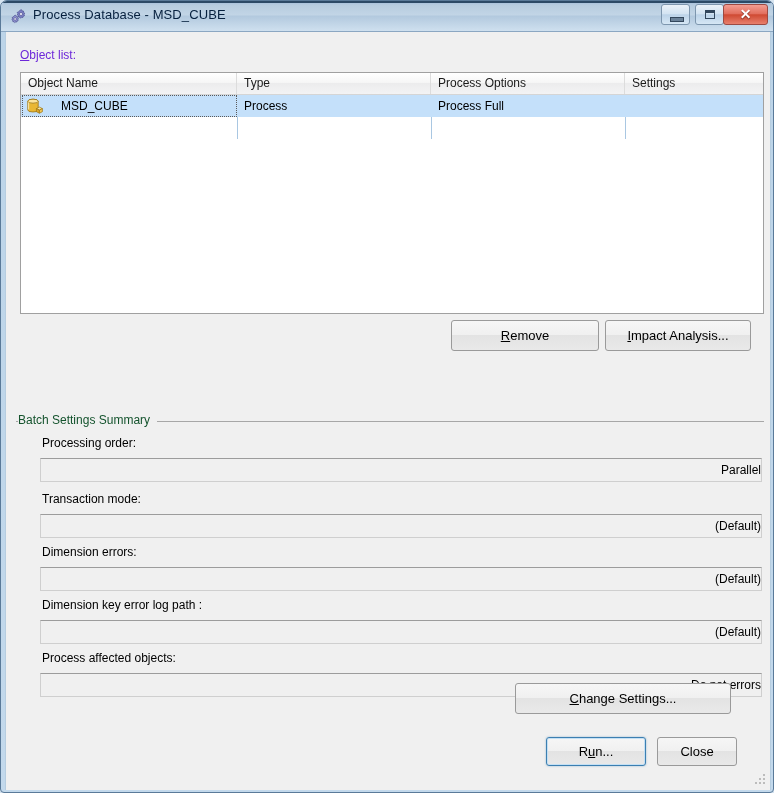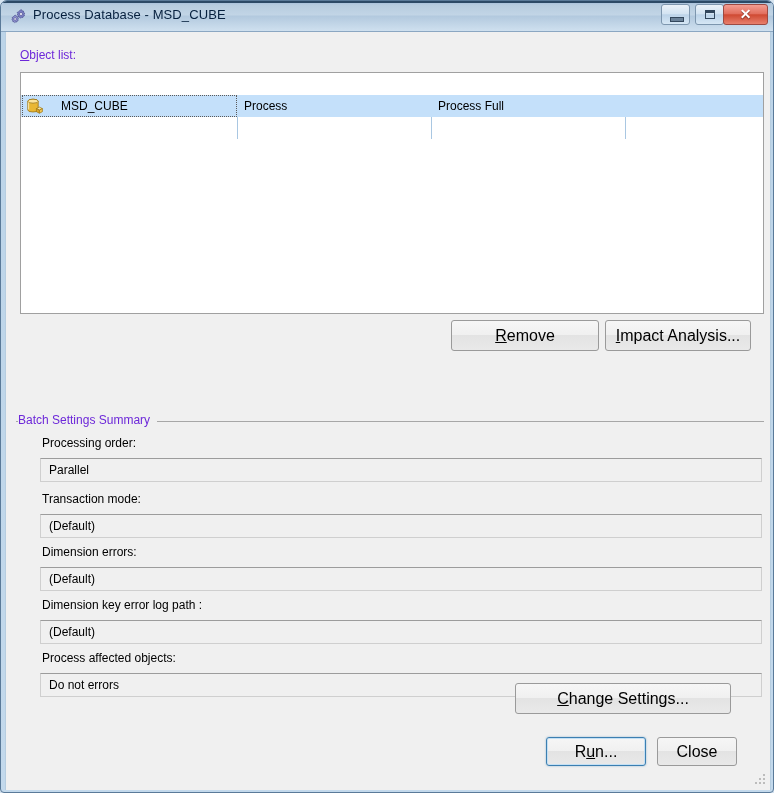--- a/index.html
+++ b/index.html
@@ -217,21 +217,21 @@
   }
 
   
   .btn {
     position: absolute;
     box-sizing: border-box;
     border: 1px solid #9a9a9a;
     border-radius: 3px;
     background: linear-gradient(to bottom, #f6f6f6 0%, #f0f0f0 48%, #e3e3e3 50%, #e9e9e9 100%);
     font-family: "Liberation Sans", sans-serif;
-    font-size: 16px;
+    font-size: 13px;
     color: #000;
     text-align: center;
     white-space: nowrap;
     cursor: default;
     padding: 0;
     line-height: normal;
   }
   .btn span { pointer-events: none; }
   .btn.default {
     border: 1px solid #3c7fb1;
@@ -244,21 +244,21 @@
     left: 10px; top: 381px;
     width: 748px;
     height: 290px;
   }
   .gb-label {
     position: absolute;
     left: 2px; top: 0;
     padding-right: 7px;
     background: #f0f0f0;
     font-size: 12px;
-    color: #6d28d9;
+    color: #14532d;
     white-space: nowrap;
     z-index: 2;
   }
   .gb-line {
     position: absolute;
     left: 0; top: 8px;
     width: 748px;
     height: 1px;
     background: #a7a7a7;
   }
@@ -277,20 +277,21 @@
     line-height: 23px;
     box-sizing: border-box;
     padding-left: 8px;
     border: 1px solid #cfcfcf;
     border-top-color: #9c9c9c;
     background: #f0f0f0;
     font-size: 12px;
     color: #000;
     white-space: nowrap;
     overflow: hidden;
+    text-align: right;
   }
 
   
   .grip {
     position: absolute;
     right: 4px; bottom: 3px;
     width: 13px; height: 13px;
     opacity: 0.5;
   }
   .grip i {
@@ -332,20 +333,26 @@
     </div>
   </div>
 
   <div class="client">
 
     <div class="field-label" style="left:14px; top:16px;">
       <span class="ul">O</span><span>bject list:</span>
     </div>
 
     <div class="listview">
+      <div class="lv-head">
+        <div class="lv-head-cell" style="left:0px; width:216px;">Object Name</div>
+        <div class="lv-head-cell" style="left:216px; width:194px;">Type</div>
+        <div class="lv-head-cell" style="left:410px; width:194px;">Process Options</div>
+        <div class="lv-head-cell" style="left:604px; width:138px; border-right:none;">Settings</div>
+      </div>
 
       <div class="lv-row">
         <span class="db-icon">
           <svg width="18" height="17" viewBox="0 0 18 17">
             <ellipse cx="7" cy="3.2" rx="5.2" ry="2.0" fill="#f5cf6a" stroke="#9a7411" stroke-width="0.8"></ellipse>
             <path d="M1.8 3.2 V12.0 a5.2 2.0 0 0 0 10.4 0 V3.2" fill="#e9b733" stroke="#9a7411" stroke-width="0.8"></path>
             <ellipse cx="7" cy="3.2" rx="5.2" ry="2.0" fill="#fbe49c" stroke="#9a7411" stroke-width="0.8"></ellipse>
             <path d="M2.6 4.6 V11.6" stroke="#fdf0c4" stroke-width="1.1" fill="none" opacity="0.8"></path>
             <g>
               <path d="M10.4 10.6 l3.0-1.5 3.0 1.5 -3.0 1.5z" fill="#fbe49c" stroke="#9a7411" stroke-width="0.7"></path>

